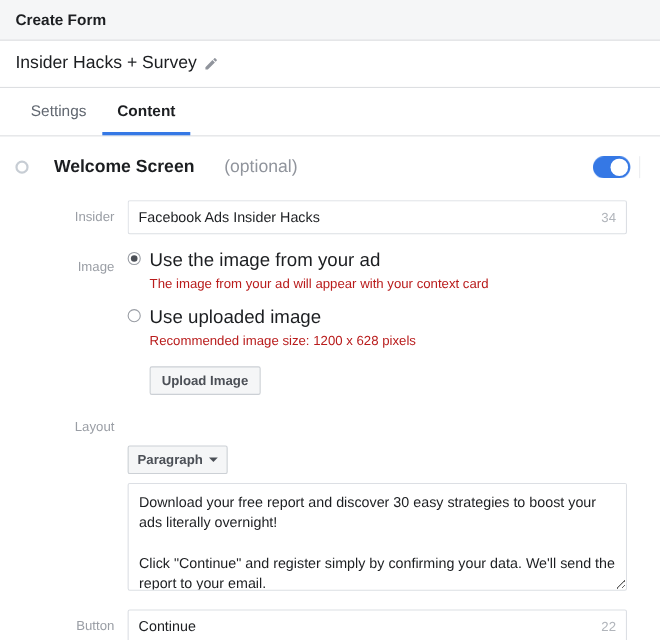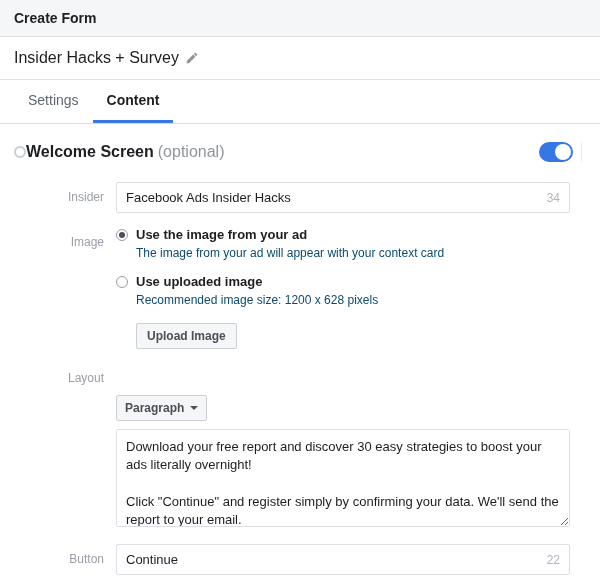--- a/index.html
+++ b/index.html
@@ -57,21 +57,21 @@
     border-bottom: 1px solid #f0f0f0;
   }
   .section-head {
     display: flex;
     align-items: center;
     justify-content: space-between;
   }
   .section-head-left {
     display: flex;
     align-items: center;
-    gap: 0;
+    gap: 23px;
   }
   .circle-bullet {
     width: 12px;
     height: 12px;
     border-radius: 50%;
     border: 2px solid #c7cdd4;
     background: #fff;
     flex-shrink: 0;
   }
   .section-title {
@@ -162,27 +162,27 @@
     content: "";
     position: absolute;
     width: 6px;
     height: 6px;
     background: #4b4f56;
     border-radius: 50%;
     top: 2px;
     left: 2px;
   }
   .radio-label {
-    font-size: 13px;
-    font-weight: 700;
+    font-size: 17px;
+    font-weight: 400;
     color: #1c1e21;
   }
   .radio-sub {
     font-size: 12px;
-    color: #0c4a6e;
+    color: #b91c1c;
     margin-left: 20px;
     margin-bottom: 14px;
   }
   .btn {
     display: inline-block;
     background: #f5f6f7;
     border: 1px solid #ccd0d5;
     border-radius: 2px;
     padding: 5px 10px;
     font-size: 12px;

